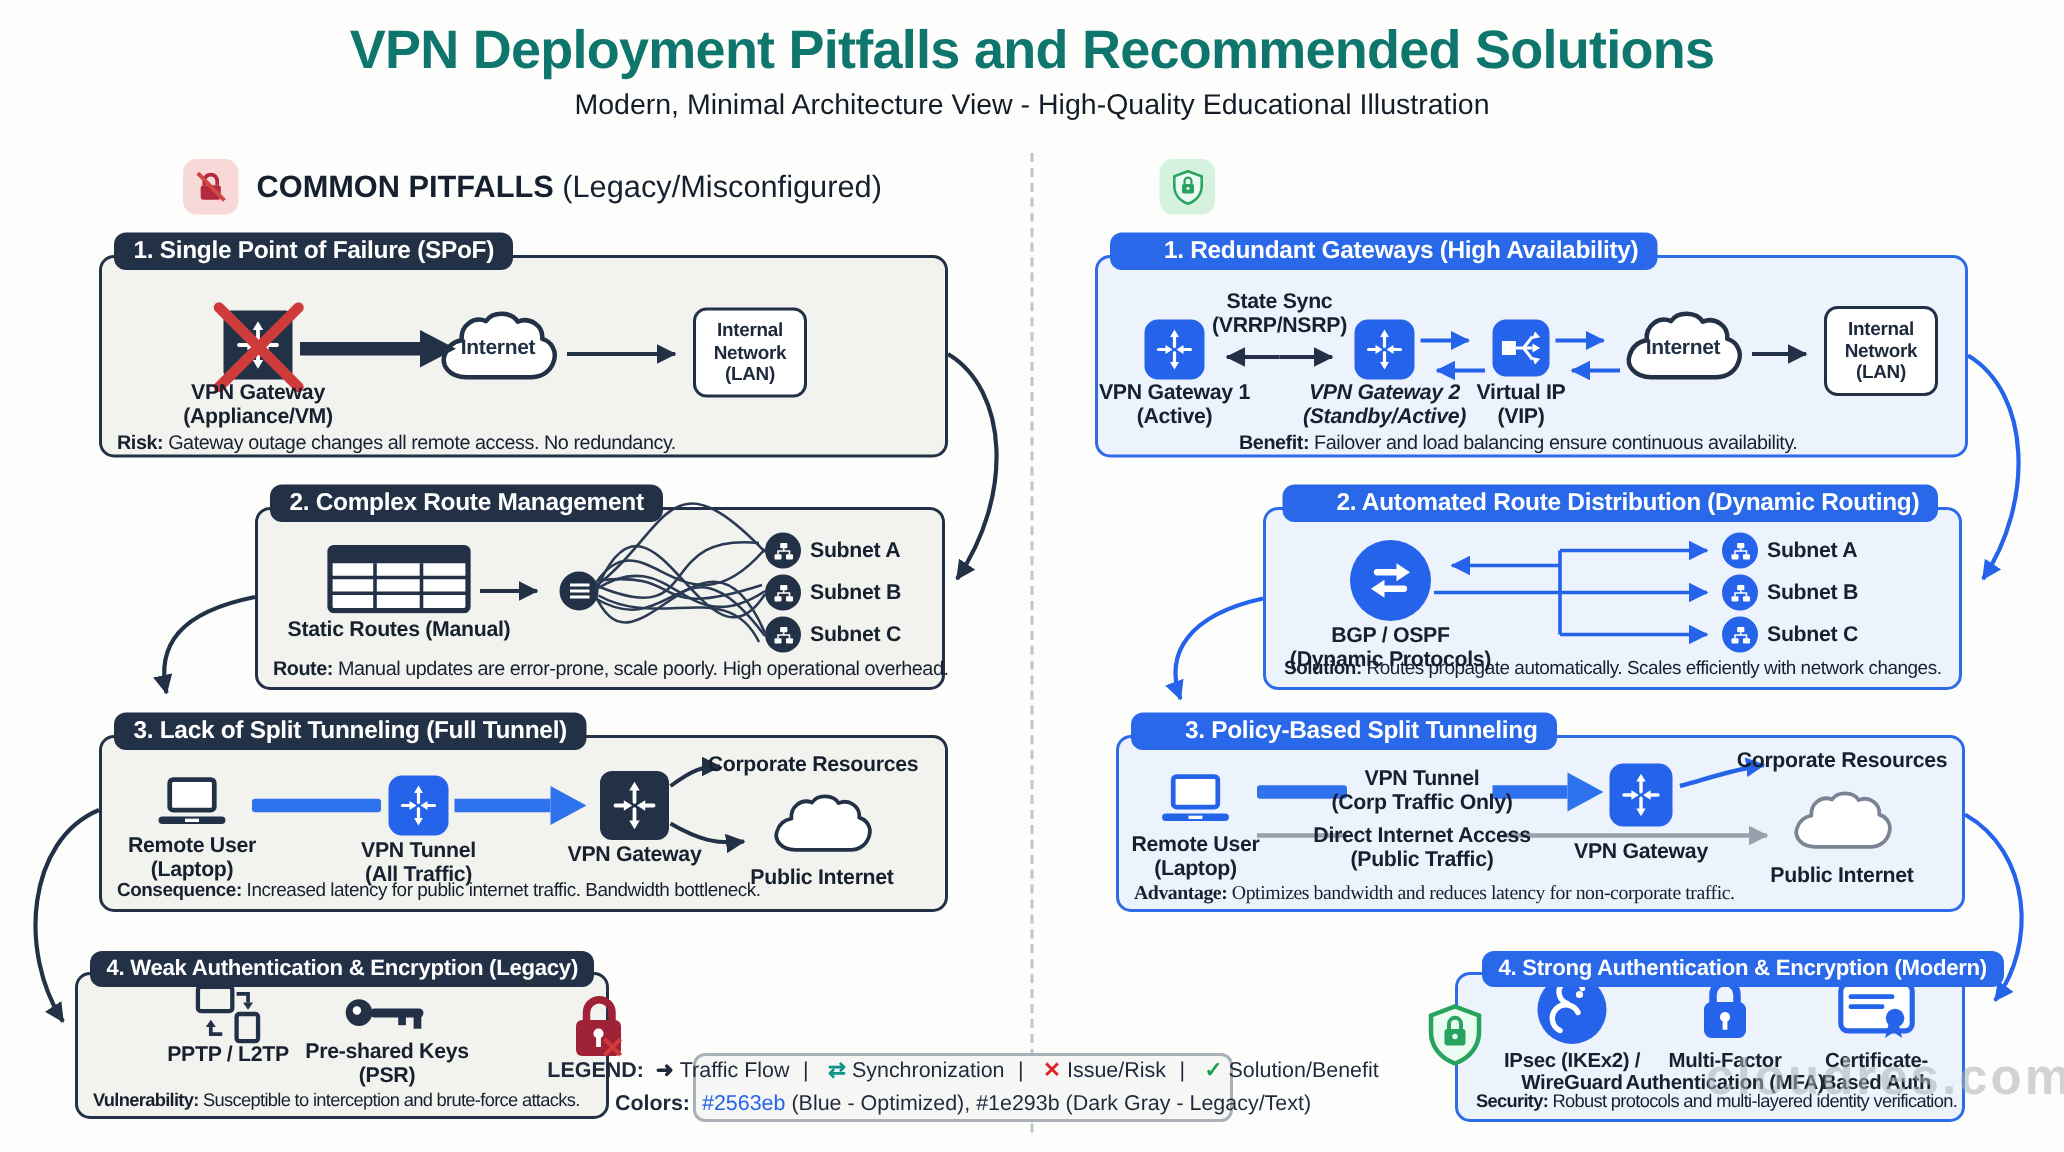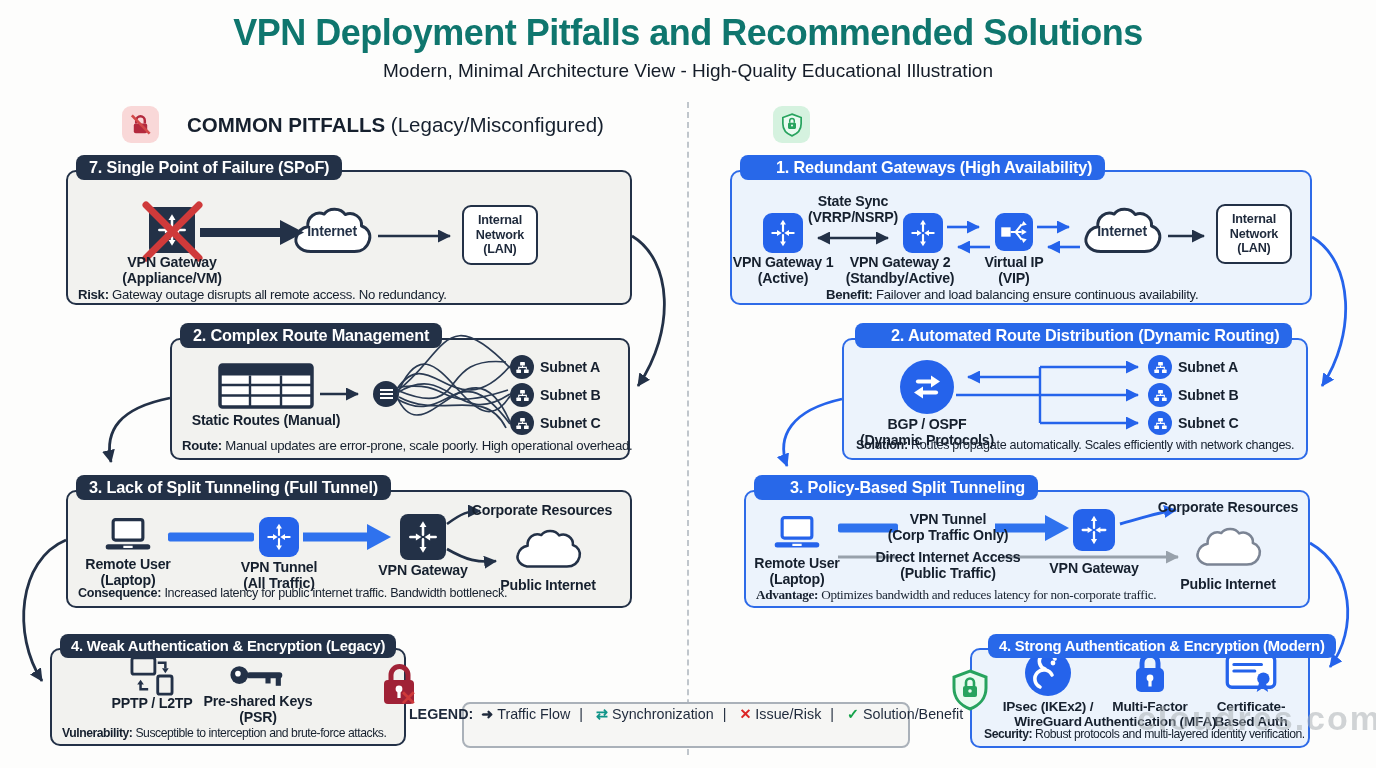--- a/index.html
+++ b/index.html
@@ -2,21 +2,21 @@
 <html><head>
 <meta charset="utf-8">
 <style>
   html,body{margin:0;padding:0;}
   body{width:1376px;height:768px;position:relative;overflow:hidden;background:#fdfdfc;
        font-family:"Liberation Sans",sans-serif;color:#1e293b;}
   .abs{position:absolute;}
   .title{top:12px;left:0;width:100%;text-align:center;font-size:36px;font-weight:700;color:#0f766e;letter-spacing:-0.5px;z-index:6;}
   .subtitle{top:60px;left:0;width:100%;text-align:center;font-size:19px;font-weight:500;color:#141c28;z-index:6;}
   .divider{left:687px;top:102px;height:653px;width:0;border-left:2px dashed #c0c6cc;z-index:1;}
-  .col-header{display:flex;align-items:center;gap:28px;z-index:6;}
+  .col-header{display:flex;align-items:center;gap:12px;z-index:6;}
   .hdr-icon{width:37px;height:37px;border-radius:9px;display:flex;align-items:center;justify-content:center;}
   .hdr-text{font-size:20.5px;white-space:nowrap;}
   .hdr-text b{font-weight:700;}
   .pbox{border-radius:10px;box-sizing:border-box;z-index:2;}
   .pbox.dark{background:#f2f2ef;border:2px solid #233147;}
   .pbox.blue{background:#ecf3fc;border:2px solid #2e6be8;}
   .tab{color:#fff;font-weight:600;font-size:16.3px;padding:3px 13px;border-radius:8px;white-space:nowrap;z-index:6;letter-spacing:-0.2px;}
   .tab.dark{background:#233147;}
   .tab.blue{background:#2868e9;padding-left:36px;}
   .tab.sm{font-size:14.8px;padding:4px 11px;}
@@ -32,21 +32,21 @@
   .bluesq{background:#2563eb;border-radius:9px;}
   .darksq{background:#233147;border-radius:5px;}
   .subnet{width:24px;height:24px;border-radius:50%;display:flex;align-items:center;justify-content:center;z-index:4;}
   .subnet.dark{background:#233147;}
   .subnet.blue{background:#2563eb;}
   .cloud{z-index:3;}
   .cloud .cl-label{position:absolute;inset:0;display:flex;align-items:center;justify-content:center;
                    font-weight:700;font-size:14px;letter-spacing:-0.2px;padding-bottom:4px;}
   .hub{background:#233147;border-radius:50%;z-index:4;display:flex;flex-direction:column;gap:2.5px;align-items:center;justify-content:center;}
   .hub i{display:block;width:13px;height:1.8px;background:#fff;}
-  .legend{left:462px;top:702px;width:448px;height:46px;background:#f6f6f4;border:2px solid #aab1b9;border-radius:8px;
+  .legend{left:462px;top:702px;width:360px;height:46px;background:#f6f6f4;border:2px solid #aab1b9;border-radius:8px;
           z-index:7;display:flex;flex-direction:column;align-items:center;justify-content:space-between;font-size:14.3px;line-height:1.4;box-sizing:border-box;}
   .legend .row{white-space:nowrap;}
   .lg-g{font-weight:700;margin:0 4px;}
   .watermark{right:-6px;top:699px;font-size:34px;font-weight:600;color:rgba(172,176,181,0.55);letter-spacing:2px;z-index:9;white-space:nowrap;}
   svg.overlay{left:0;top:0;z-index:5;pointer-events:none;}
 </style>
 </head>
 <body>
 
 <svg width="0" height="0" style="position:absolute" aria-hidden="true">
@@ -173,21 +173,21 @@
 
 <div class="abs pbox dark" style="left:66px;top:170px;width:566px;height:135px;"></div>
 <div class="abs pbox dark" style="left:170px;top:338px;width:460px;height:122px;"></div>
 <div class="abs pbox dark" style="left:66px;top:490px;width:566px;height:118px;"></div>
 <div class="abs pbox dark" style="left:50px;top:648px;width:356px;height:98px;"></div>
 <div class="abs pbox blue" style="left:730px;top:170px;width:582px;height:135px;"></div>
 <div class="abs pbox blue" style="left:842px;top:338px;width:466px;height:122px;"></div>
 <div class="abs pbox blue" style="left:744px;top:490px;width:566px;height:118px;"></div>
 <div class="abs pbox blue" style="left:970px;top:648px;width:340px;height:100px;"></div>
 
-<div class="abs tab dark" style="left:76px;top:155px;">7. Single Point of Failure (SPoF)</div>
+<div class="abs tab dark" style="left:76px;top:155px;">1. Single Point of Failure (SPoF)</div>
 <div class="abs tab dark" style="left:180px;top:323px;">2. Complex Route Management</div>
 <div class="abs tab dark" style="left:76px;top:475px;">3. Lack of Split Tunneling (Full Tunnel)</div>
 <div class="abs tab dark sm" style="left:60px;top:634px;">4. Weak Authentication &amp; Encryption (Legacy)</div>
 <div class="abs tab blue" style="left:740px;top:155px;">1. Redundant Gateways (High Availability)</div>
 <div class="abs tab blue" style="left:855px;top:323px;">2. Automated Route Distribution (Dynamic Routing)</div>
 <div class="abs tab blue" style="left:754px;top:475px;">3. Policy-Based Split Tunneling</div>
 <div class="abs tab blue sm" style="left:988px;top:634px;">4. Strong Authentication &amp; Encryption (Modern)</div>
 
 <div class="abs iconsq darksq" style="left:149px;top:207px;width:46px;height:46px;">
     <svg width="38" height="38">
@@ -198,21 +198,21 @@
 (Appliance/VM)</div>
 <div class="abs cloud" style="left:288px;top:205px;width:88px;height:56px;color:#233147;">
   <svg width="88" height="56" viewBox="0 0 100 62">
       <use href="#sym-cloud"></use>
     </svg>
   <span class="cl-label">Internet</span>
 </div>
 <div class="abs nodebox" style="left:462px;top:205px;width:76px;height:60px;">Internal
 Network
 (LAN)</div>
-<div class="abs note" style="left:78px;top:287px;"><b>Risk:</b><span> Gateway outage disrupts all remote access. No redundancy.</span></div>
+<div class="abs note" style="left:78px;top:287px;"><b>Risk:</b><span> Gateway outage changes all remote access. No redundancy.</span></div>
 
 <div class="abs" style="left:218px;top:363px;color:#233147;z-index:4;"><svg width="96" height="46" viewBox="0 0 96 46">
       <use href="#sym-table"></use>
     </svg></div>
 <div class="abs lbl" style="left:266px;top:412px;">Static Routes (Manual)</div>
 <div class="abs hub" style="left:373px;top:381px;width:26px;height:26px;">
     <i></i>
     <i></i>
     <i></i>
   </div>
@@ -285,21 +285,21 @@
   </div>
 <div class="abs lbl" style="left:783px;top:254px;">VPN Gateway 1
 (Active)</div>
 <div class="abs lbl" style="left:853px;top:193px;">State Sync
 (VRRP/NSRP)</div>
 <div class="abs iconsq bluesq" style="left:903px;top:213px;width:40px;height:40px;">
     <svg width="32" height="32">
       <use href="#sym-router"></use>
     </svg>
   </div>
-<div class="abs lbl" style="left:900px;top:254px;">VPN Gateway 2
+<div class="abs lbl" style="left:923px;top:254px;font-style:italic;">VPN Gateway 2
 (Standby/Active)</div>
 <div class="abs iconsq bluesq" style="left:995px;top:213px;width:38px;height:38px;">
     <svg width="34" height="34" viewBox="0 0 40 40">
       <use href="#sym-vip"></use>
     </svg>
   </div>
 <div class="abs lbl" style="left:1014px;top:254px;">Virtual IP
 (VIP)</div>
 <div class="abs cloud" style="left:1078px;top:205px;width:88px;height:56px;color:#233147;">
   <svg width="88" height="56" viewBox="0 0 100 62">
@@ -386,20 +386,24 @@
 <div class="abs legend">
   <div class="row">
     <b>LEGEND:</b>
     <span class="lg-g" style="color:#1e293b;">➜</span><span>Traffic Flow</span>
     <span style="margin:0 5px;">|</span>
     <span class="lg-g" style="color:#0f9488;">⇄</span><span>Synchronization</span>
     <span style="margin:0 5px;">|</span>
     <span class="lg-g" style="color:#dc2626;">✕</span><span>Issue/Risk</span>
     <span style="margin:0 5px;">|</span>
     <span class="lg-g" style="color:#16a34a;">✓</span><span>Solution/Benefit</span>
+  </div>
+  <div class="row">
+    <b>Colors:</b>
+    <span style="color:#2563eb;margin-left:4px;">#2563eb</span><span> (Blue - Optimized), #1e293b (Dark Gray - Legacy/Text)</span>
   </div>
 </div>
 
 <div class="abs watermark">cloudres.com</div>
 
 <svg class="overlay abs" width="1376" height="768" viewBox="0 0 1376 768">
   <defs>
     <marker id="mD" markerUnits="userSpaceOnUse" markerWidth="15" markerHeight="13" refX="12" refY="6.5" orient="auto">
         <path d="M0 0 L13 6.5 L0 13 Z" fill="#233147"></path>
       </marker>

